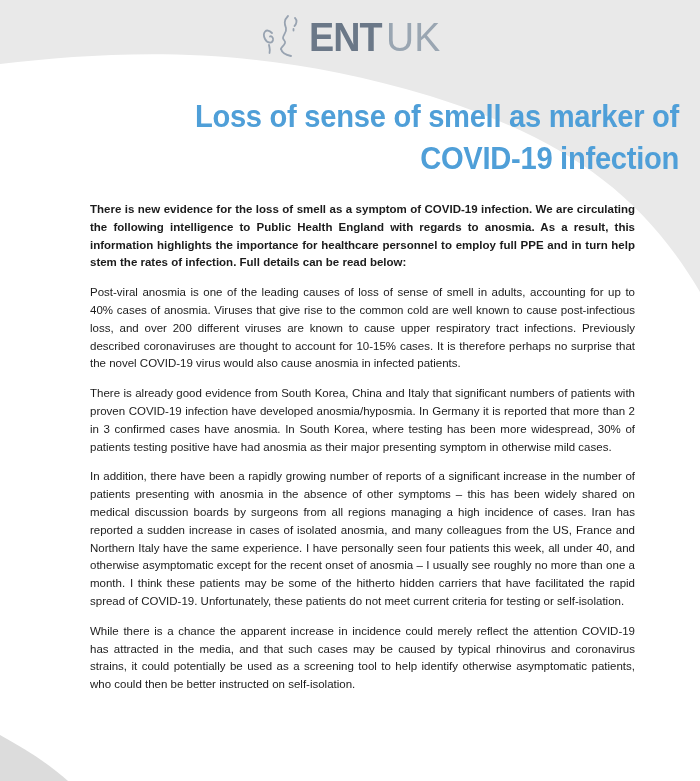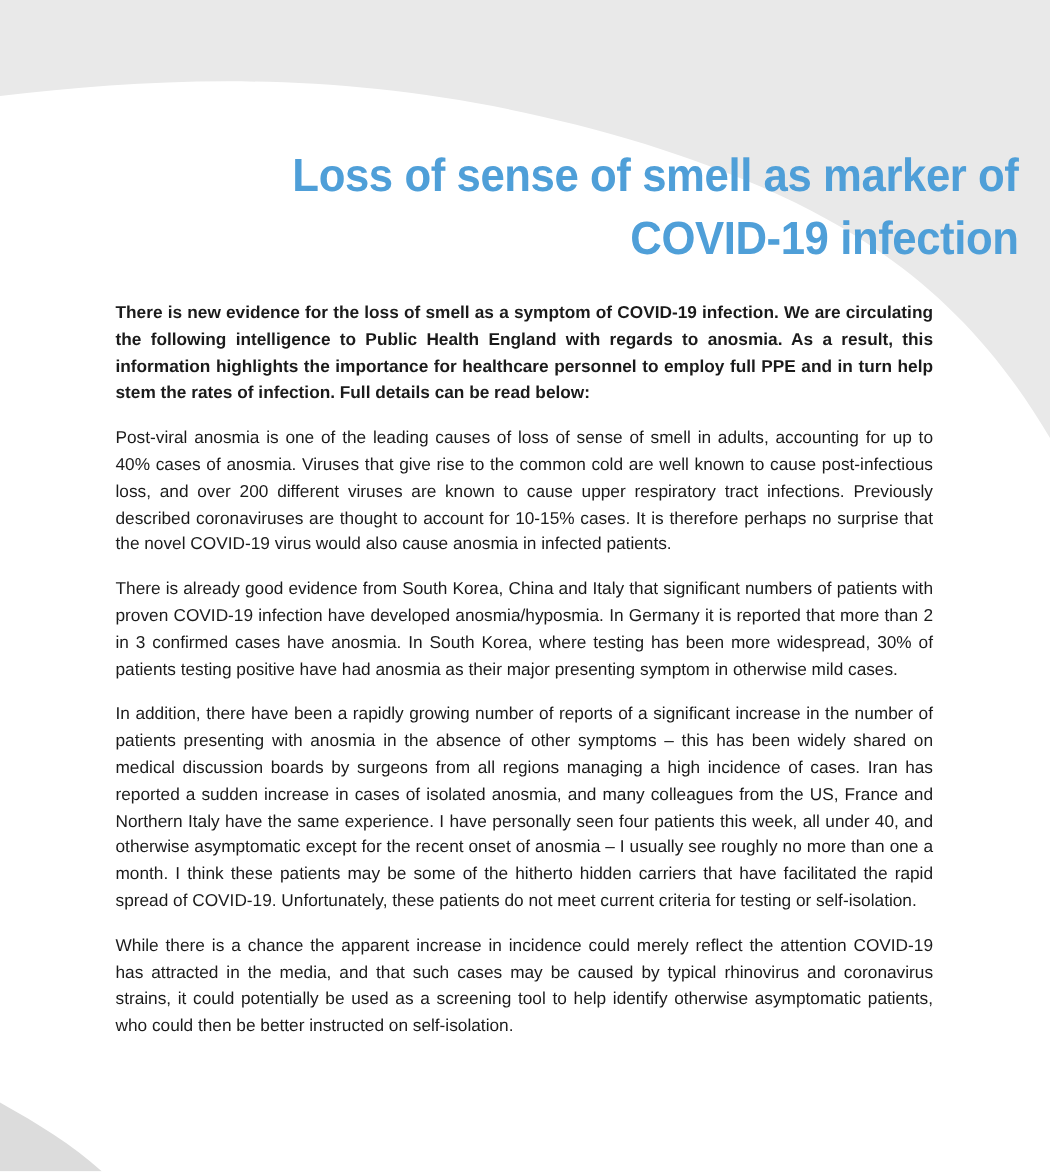--- a/index.html
+++ b/index.html
@@ -35,40 +35,56 @@
   
   .title {
     position: absolute; top: 96px; left: 0; width: 100%;
     text-align: right; color: #4f9fd8; font-weight: bold;
     font-size: 31px; line-height: 42px; letter-spacing: -0.3px;
   }
   .title .tline { display: block; transform: scaleX(0.94); transform-origin: center; }
 
   
   .content {
-    position: absolute; left: 77px; top: 201px; width: 545px;
+    position: absolute; left: 90px; top: 201px; width: 545px;
     color: #1b1b1b; font-size: 11.5px; line-height: 17.8px;
     text-align: justify;
   }
   .content p { margin: 0 0 12px 0; }
   .content p.intro { font-weight: bold; }
 </style>
 </head>
 <body>
 
 <div class="page">
 
   <svg class="header-art" viewBox="0 0 700 300" xmlns="http://www.w3.org/2000/svg" aria-hidden="true">
     <path d="M0,0 L700,0 L700,292 C640,190 560,137 430,96 C260,44 120,50 0,64 Z" fill="#e9e9e9"></path>
   </svg>
 
   <svg class="corner-art" viewBox="0 0 90 50" xmlns="http://www.w3.org/2000/svg" aria-hidden="true">
     <path d="M0,4 C25,18 48,32 68,50 L0,50 Z" fill="#dcdcdc"></path>
   </svg>
 
+  <div class="logo">
+    <svg class="logo-icon" viewBox="0 0 46 50" xmlns="http://www.w3.org/2000/svg" aria-hidden="true">
+      <g fill="none" stroke="#98a3b1" stroke-width="1.8" stroke-linecap="round">
+        <path d="M31 4 C26 9 28 13 29 16 C30 20 26 23 26 26 C26 28 29 29 28 31 C27 34 24 35 24 37"></path>
+        <path d="M24 37 C25 41 29 43 34 44"></path>
+        <path d="M15 21 C9 15 5 21 8 27 C10 31 15 32 16 28 C16.5 25.5 14 23.5 13 24.5"></path>
+        <path d="M12 33 C12.5 36 13.5 38 12.5 41"></path>
+        <path d="M38 6 C40.5 8.5 39.5 12 37.5 14"></path>
+        <path d="M36.5 17 L36.5 18.5"></path>
+      </g>
+    </svg>
+    <div class="logo-word">
+      <span class="logo-ent">ENT</span>
+      <span class="logo-uk">UK</span>
+    </div>
+  </div>
 
   <h1 class="title" style="margin:0;">
     <span class="tline">Loss of sense of smell as marker of</span>
     <span class="tline">COVID-19 infection</span>
   </h1>
 
   <div class="content">
     <p class="intro">There is new evidence for the loss of smell as a symptom of COVID-19 infection. We are circulating the following intelligence to Public Health England with regards to anosmia. As a result, this information highlights the importance for healthcare personnel to employ full PPE and in turn help stem the rates of infection. Full details can be read below:</p>
     <p>Post-viral anosmia is one of the leading causes of loss of sense of smell in adults, accounting for up to 40% cases of anosmia. Viruses that give rise to the common cold are well known to cause post-infectious loss, and over 200 different viruses are known to cause upper respiratory tract infections. Previously described coronaviruses are thought to account for 10-15% cases. It is therefore perhaps no surprise that the novel COVID-19 virus would also cause anosmia in infected patients.</p>
     <p>There is already good evidence from South Korea, China and Italy that significant numbers of patients with proven COVID-19 infection have developed anosmia/hyposmia. In Germany it is reported that more than 2 in 3 confirmed cases have anosmia. In South Korea, where testing has been more widespread, 30% of patients testing positive have had anosmia as their major presenting symptom in otherwise mild cases.</p>

